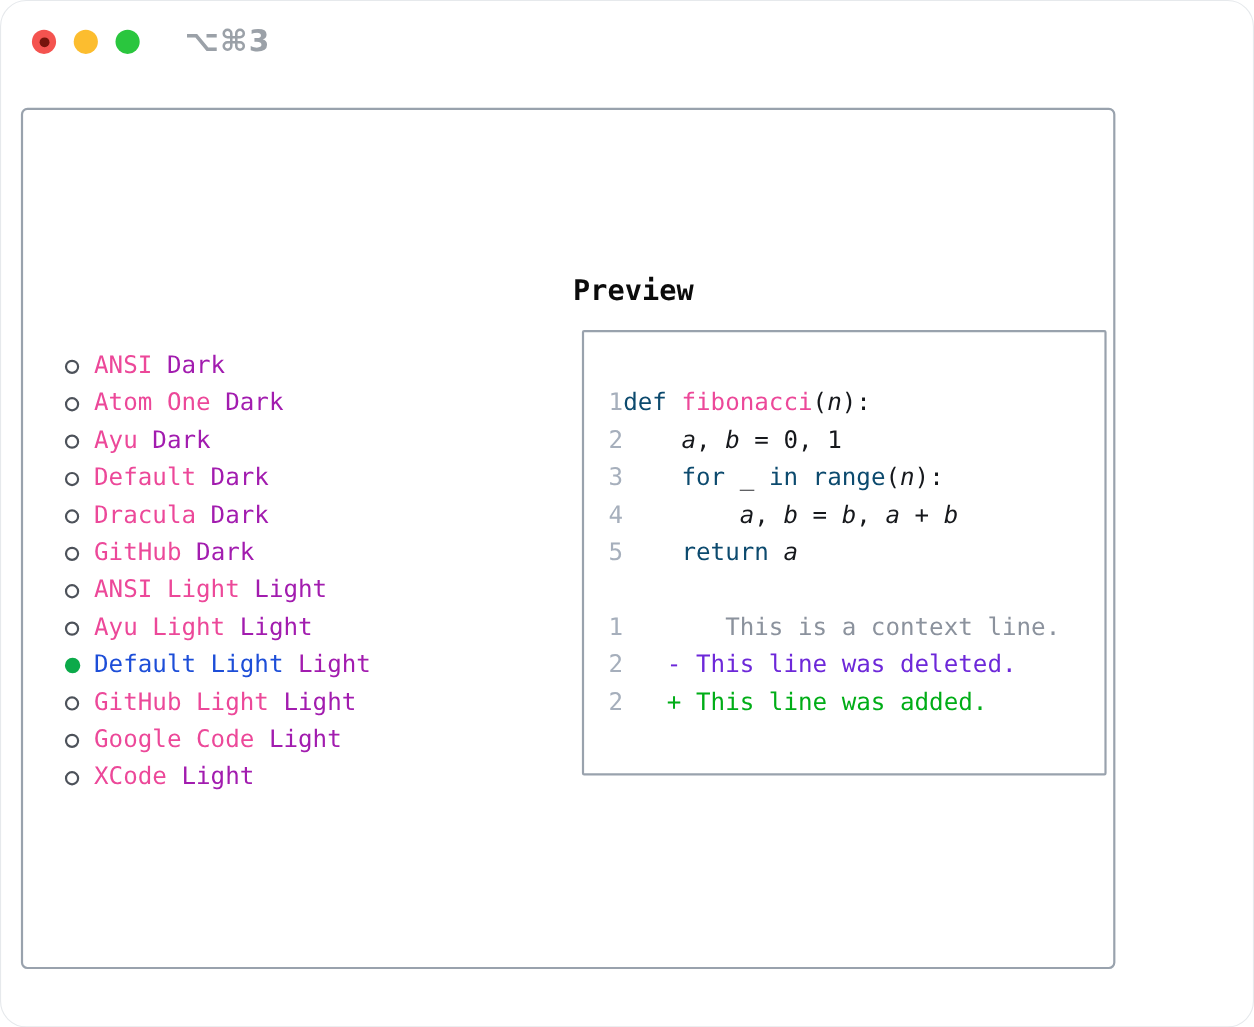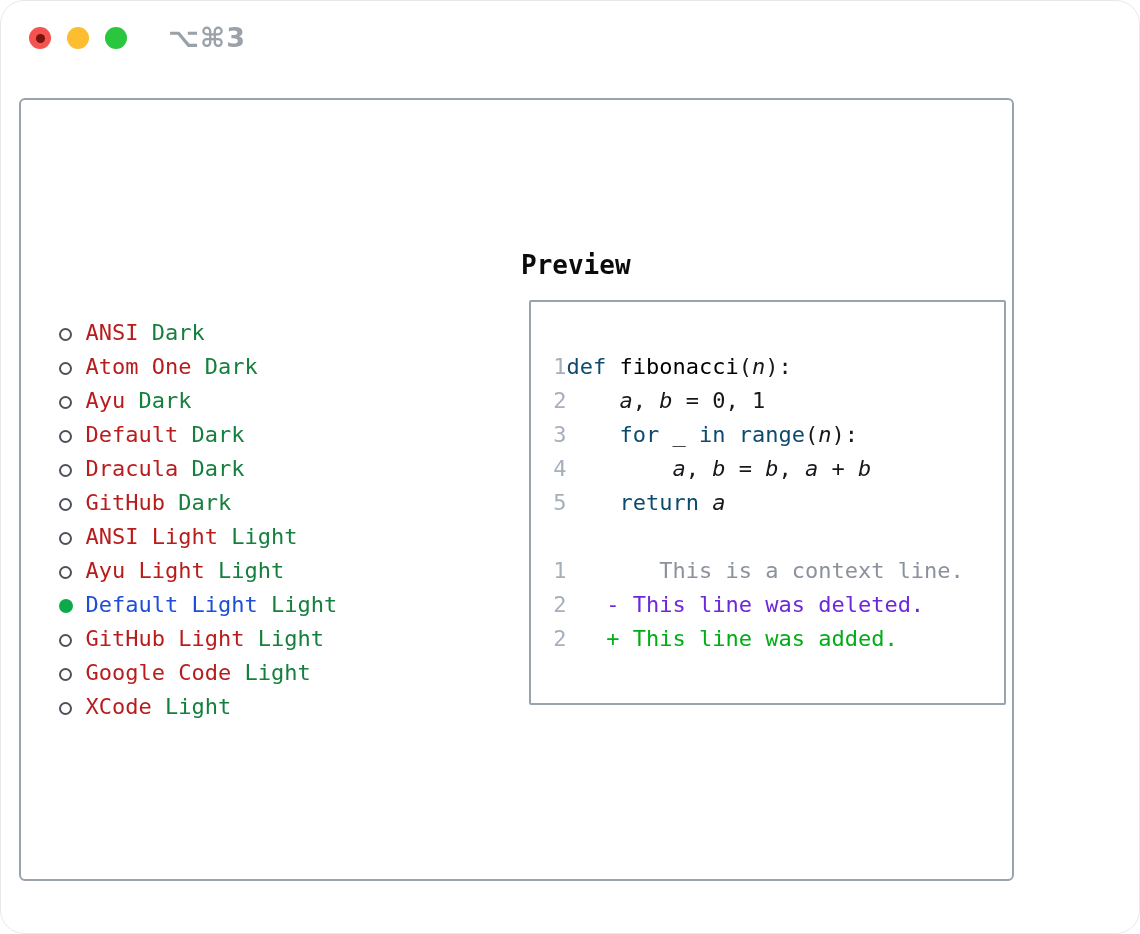--- a/index.html
+++ b/index.html
@@ -20,33 +20,33 @@
 
   
   .left-col{position:absolute;left:38px;top:148px;font-size:22px;line-height:34px;white-space:pre;}
   .row{height:34px;}
   .spacer{height:34px;}
   .slot{display:inline-block;width:26.5px;}
   .circle{display:inline-block;width:13px;height:13px;border:2px solid #4d525a;border-radius:50%;box-sizing:border-box;vertical-align:-1px;}
   .circle.sel{width:14px;height:14px;background:#0caa4a;border-color:#0caa4a;}
   .prompt{font-weight:bold;color:#0b0b0b;}
   .title{font-weight:bold;color:#0b0b0b;}
-  .label{color:#b91c1c;}
+  .label{color:#ec4899;}
   .label.sel{color:#1d4ed8;}
-  .tag{color:#15803d;}
+  .tag{color:#a21caf;}
 
   
   .preview-title{position:absolute;left:500px;top:148px;font-size:26px;line-height:34px;font-weight:bold;color:#0b0b0b;}
   .preview-box{position:absolute;left:508px;top:200px;width:477px;height:405px;border:2px solid #99a2ad;border-radius:2px;box-sizing:border-box;}
   .code{position:absolute;left:9px;top:48px;font-size:22px;line-height:34px;white-space:pre;}
   .code .line{height:34px;}
   .num{color:#a6afbc;}
   .pl{color:#16181c;}
   .kw{color:#0c4a6e;}
-  .fn{color:#000000;}
+  .fn{color:#ec4899;}
   .var{font-style:italic;color:#16181c;}
   .ctx{color:#8b929d;margin-top:48px;}
   .del{color:#6d28d9;}
   .add{color:#00ad17;text-align:center;}
 </style>
 </head>
 <body>
 
 <div class="window">
 

